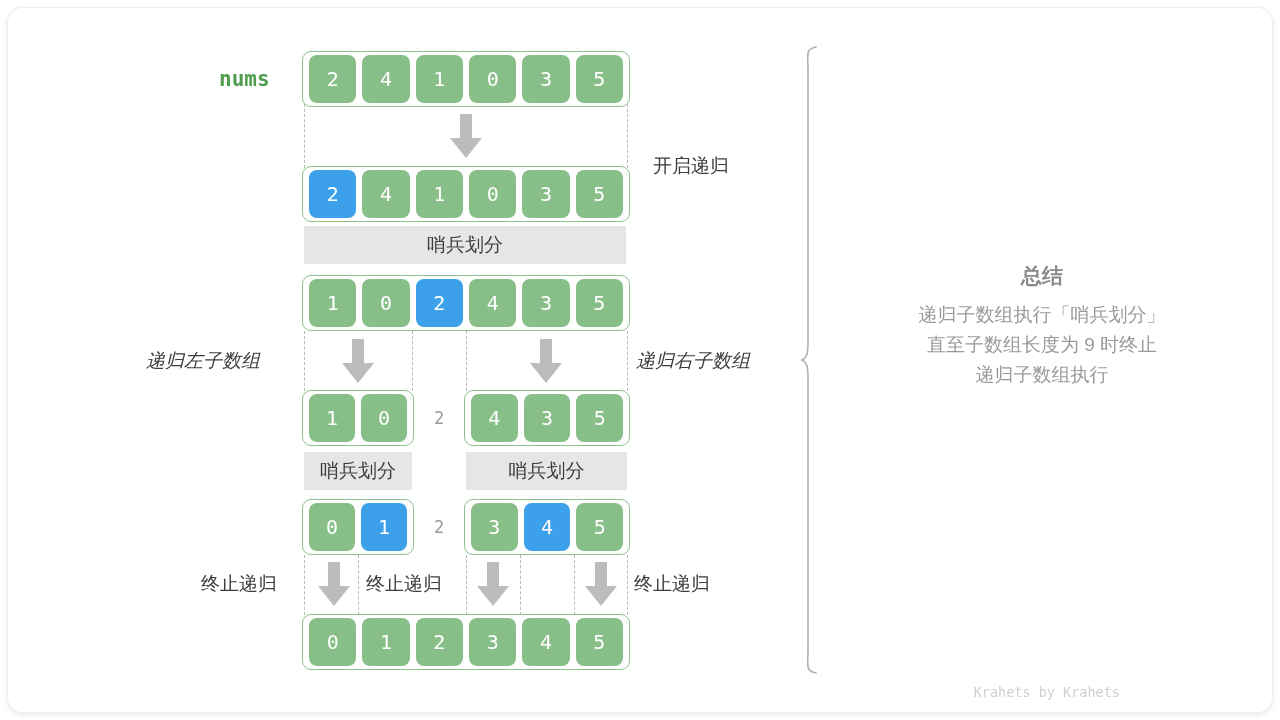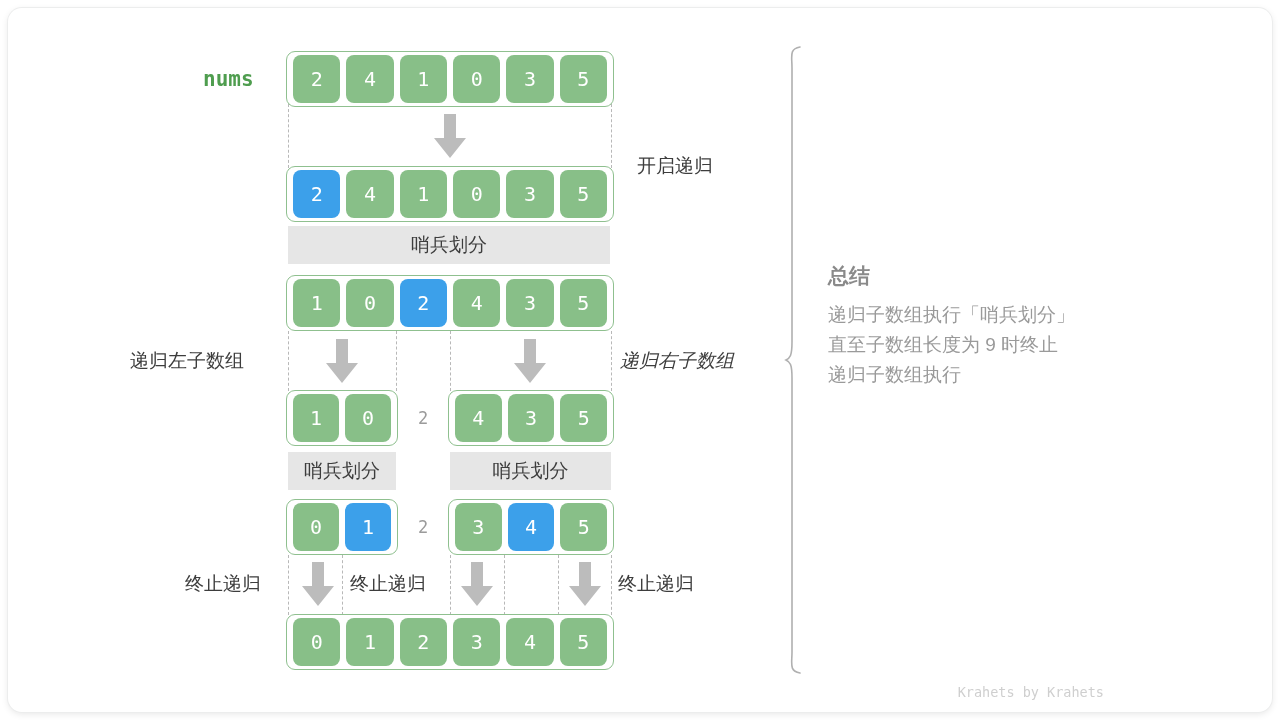--- a/index.html
+++ b/index.html
@@ -12,21 +12,21 @@
   #card {
     position: absolute;
     left: 8px; top: 8px;
     width: 1264px; height: 704px;
     background: #ffffff;
     border-radius: 14px;
     box-shadow: 0 0 0 1px #eceded, 0 2px 7px rgba(0,0,0,0.10);
   }
   #stage {
     position: absolute;
-    left: 0; top: 0; width: 1134px; height: 720px;
+    left: 16px; top: 0; width: 1134px; height: 720px;
   }
   .abs { position: absolute; }
 
   
   .arr {
     position: absolute;
     box-sizing: border-box;
     border: 1.6px solid #8fc08f;
     border-radius: 9px;
     padding: 3px;
@@ -99,21 +99,21 @@
   #nums-label {
     position: absolute;
     color: #4f9d4f;
     font-family: "DejaVu Sans Mono", "Liberation Mono", monospace;
     font-weight: bold;
     font-size: 21px;
     white-space: nowrap;
   }
 
   
-  #summary { position: absolute; left: 828px; top: 262px; width: 396px; }
+  #summary { position: absolute; left: 828px; top: 262px; width: 396px; text-align: center; }
   #summary-title {
     color: #8a8a8a; font-size: 21px; font-weight: bold; margin-bottom: 10px;
   }
   #summary-lines div {
     color: #9a9a9a; font-size: 19px; line-height: 30px; white-space: pre;
   }
 
   #footer {
     position: absolute; right: 30px; bottom: 20px;
     color: #cfcfcf; font-size: 13.5px;
@@ -185,21 +185,21 @@
   <div class="arrow" style="left:325px; top:339px;">
     <svg width="34" height="45" viewBox="0 0 34 45">
         <polygon points="11,0 23,0 23,24 33,24 17,44 1,24 11,24" fill="#bcbcbc"></polygon>
       </svg>
   </div>
   <div class="arrow" style="left:513px; top:339px;">
     <svg width="34" height="45" viewBox="0 0 34 45">
         <polygon points="11,0 23,0 23,24 33,24 17,44 1,24 11,24" fill="#bcbcbc"></polygon>
       </svg>
   </div>
-  <div class="lbl r" style="left:130px; top:348px;">递归左子数组</div>
+  <div class="lbl r" style="left:130px; top:348px;font-style:italic;">递归左子数组</div>
   <div class="lbl" style="left:620px; top:348px;font-style:italic;">递归右子数组</div>
 
   <div class="arr" style="left:286px; top:390px; width:112px;">
     <div class="cell">1</div>
     <div class="cell">0</div>
   </div>
   <div class="pivot" style="left:396px; top:408px;">2</div>
   <div class="arr" style="left:448px; top:390px; width:166px;">
     <div class="cell">4</div>
     <div class="cell">3</div>

